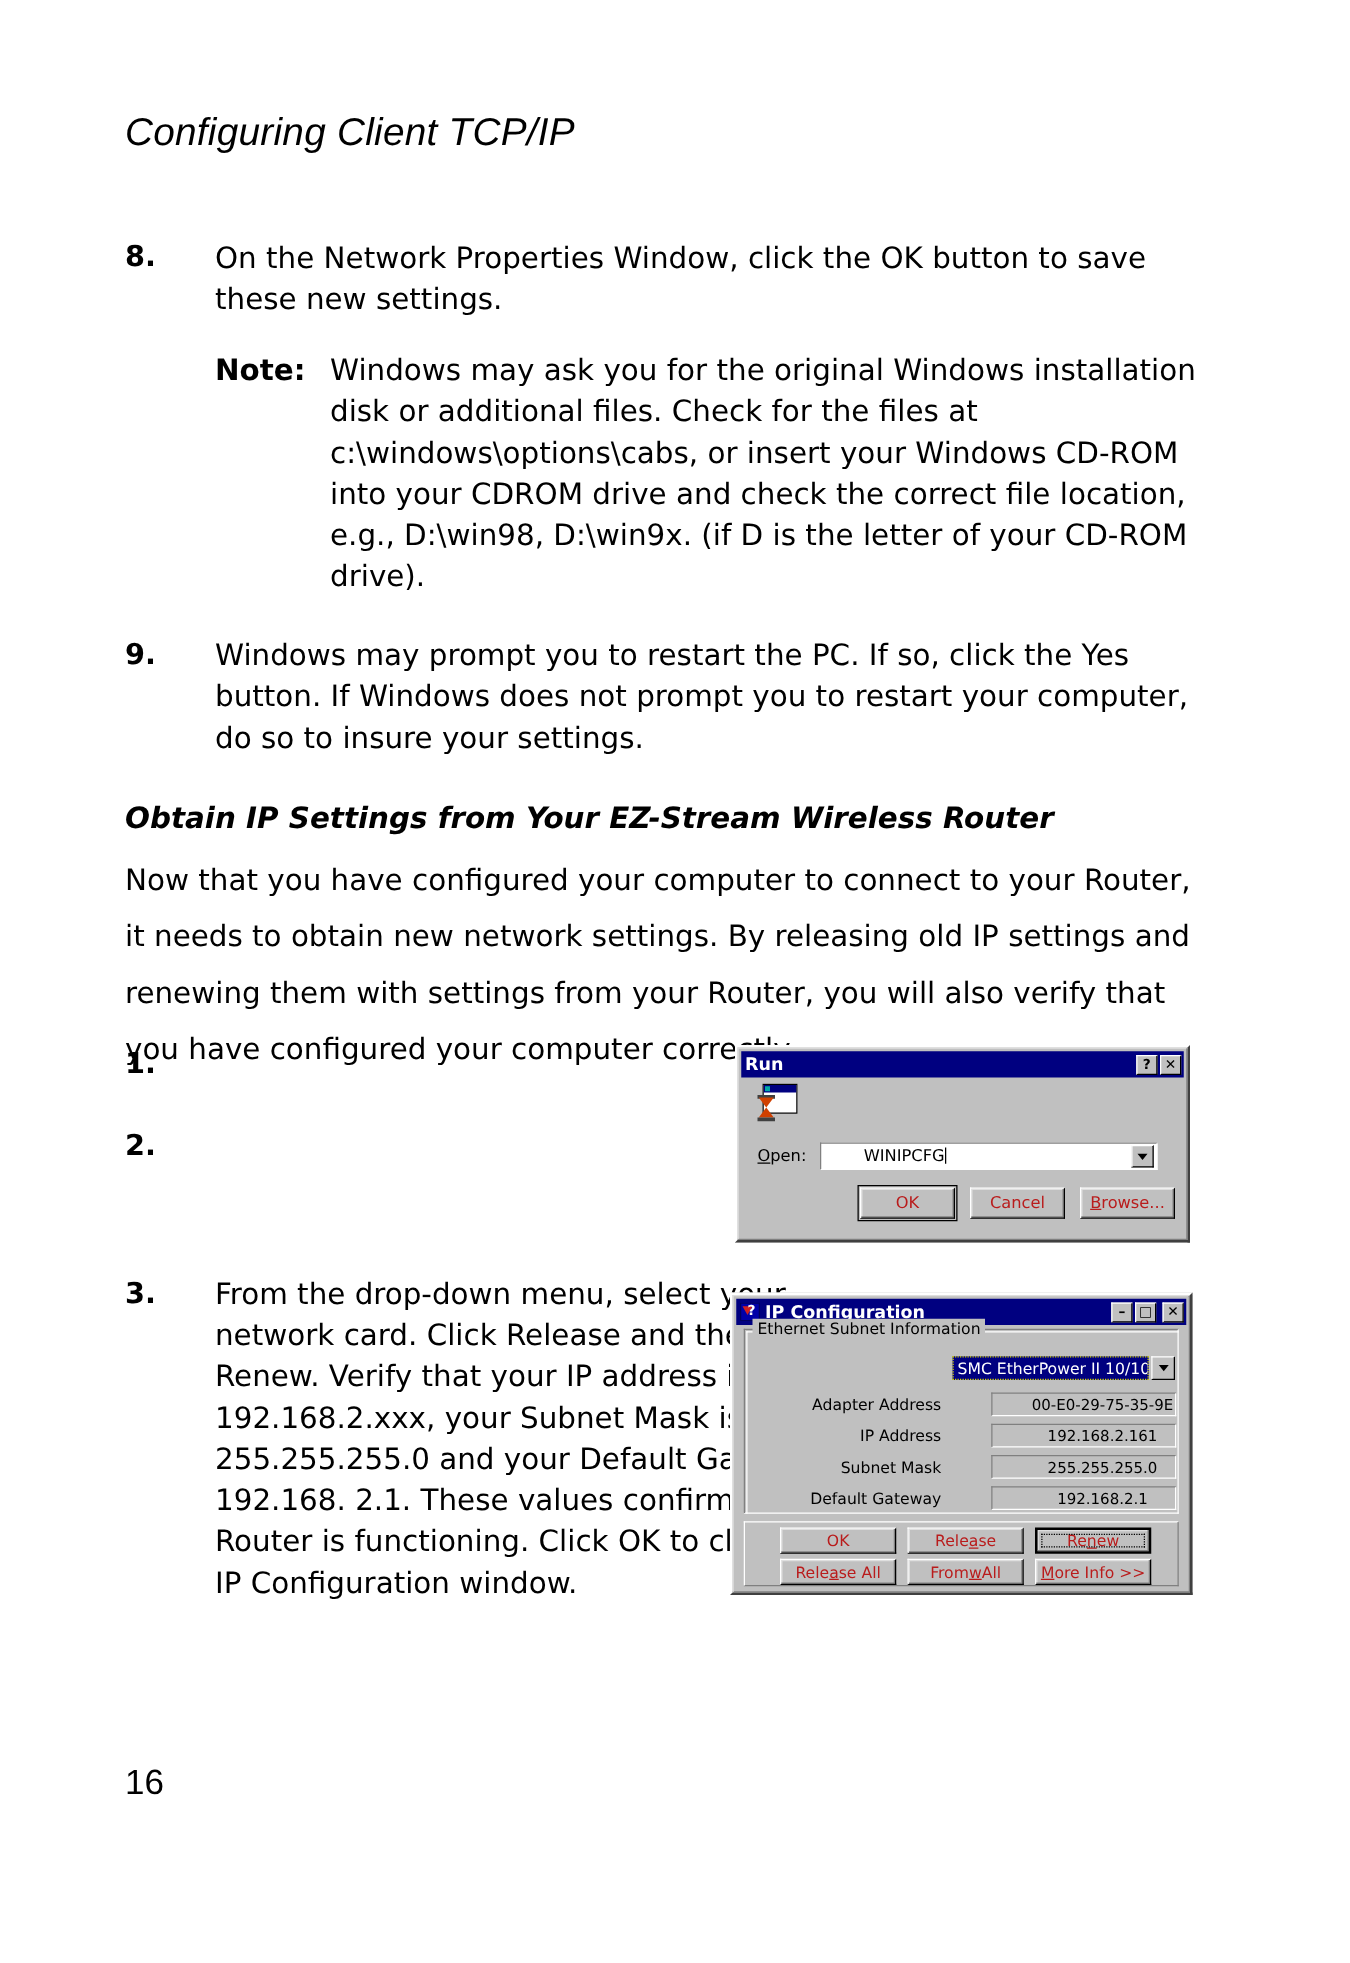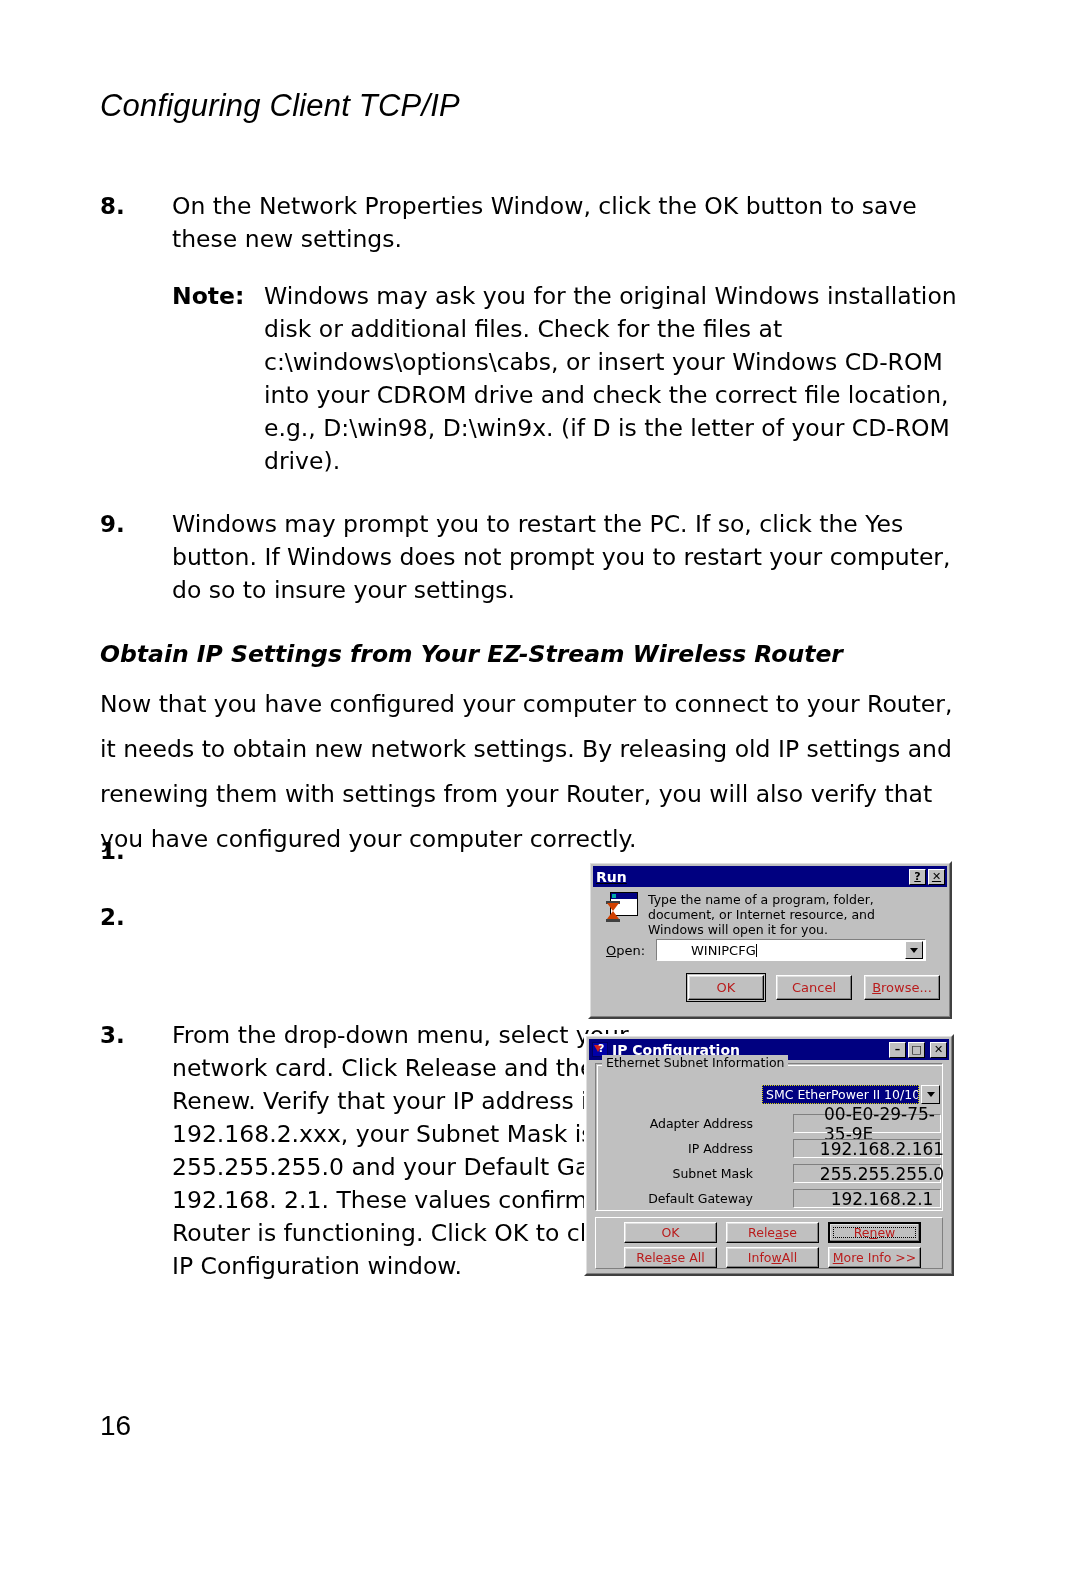--- a/index.html
+++ b/index.html
@@ -214,21 +214,21 @@
   .btn9x.default { outline: 1px solid #000; outline-offset: 1px; }
   .btn9x .focusring {
     position: absolute;
     left: 3px; right: 3px; top: 3px; bottom: 3px;
     border: 1px dotted #000;
     pointer-events: none;
   }
   .acc { text-decoration: underline; }
 
   
-  #run-dialog { left: 588px; top: 861px; width: 364px; height: 158px; text-decoration: underline; }
+  #run-dialog { left: 588px; top: 836px; width: 364px; height: 158px; }
   .run-desc {
     position: absolute;
     left: 58px; top: 29px;
     width: 278px;
     font-size: 12.5px;
     line-height: 15px;
     color: #000;
   }
   .run-icon {
     position: absolute;
@@ -415,21 +415,21 @@
     font-size: 12.5px;
   }
   .field-value {
     width: 148px;
     flex: 0 0 148px;
     height: 19px;
     background: #c0c0c0;
     display: flex;
     align-items: center;
     justify-content: center;
-    font-size: 17px;
+    font-size: 12px;
     color: #000;
   }
 
   .btn-panel {
     position: absolute;
     left: 9px; top: 181px;
     width: 348px; height: 52px;
     border-top: 1px solid #ffffff;
     border-left: 1px solid #ffffff;
     border-right: 1px solid #808080;
@@ -499,21 +499,20 @@
             <div class="winbar"></div>
           </div>
         <div class="hourglass">
           <div class="hg-cap1"></div>
           <div class="hg-top"></div>
           <div class="hg-bot"></div>
           <div class="hg-cap2"></div>
         </div>
       </div>
 
-      <div class="run-desc">Type the name of a program, folder, document, or Internet resource, and Windows will open it for you.</div>
 
       <div class="open-label"><span class="acc">O</span><span>pen:</span></div>
 
       <div class="open-combo sunken">
         <div class="open-value"><span>WINIPCFG</span><span class="caret"></span></div>
         <div class="combo-arrow">
             <span class="tri-down"></span>
           </div>
       </div>
 
@@ -584,21 +583,21 @@
           <span class="acc">n</span>
           <span>ew</span>
       </div>
 
       <div class="btn9x ip-btn" style="left:38px; top:211px;">
           <span>Rele</span>
           <span class="acc">a</span>
           <span>se All</span>
         </div>
       <div class="btn9x ip-btn" style="left:140px; top:211px;">
-          <span>Info</span>
+          <span>From</span>
           <span class="acc">w</span>
           <span> All</span>
         </div>
       <div class="btn9x ip-btn" style="left:242px; top:211px;">
           <span class="acc">M</span>
           <span>ore Info &gt;&gt;</span>
         </div>
     </div>
   </div>
 

